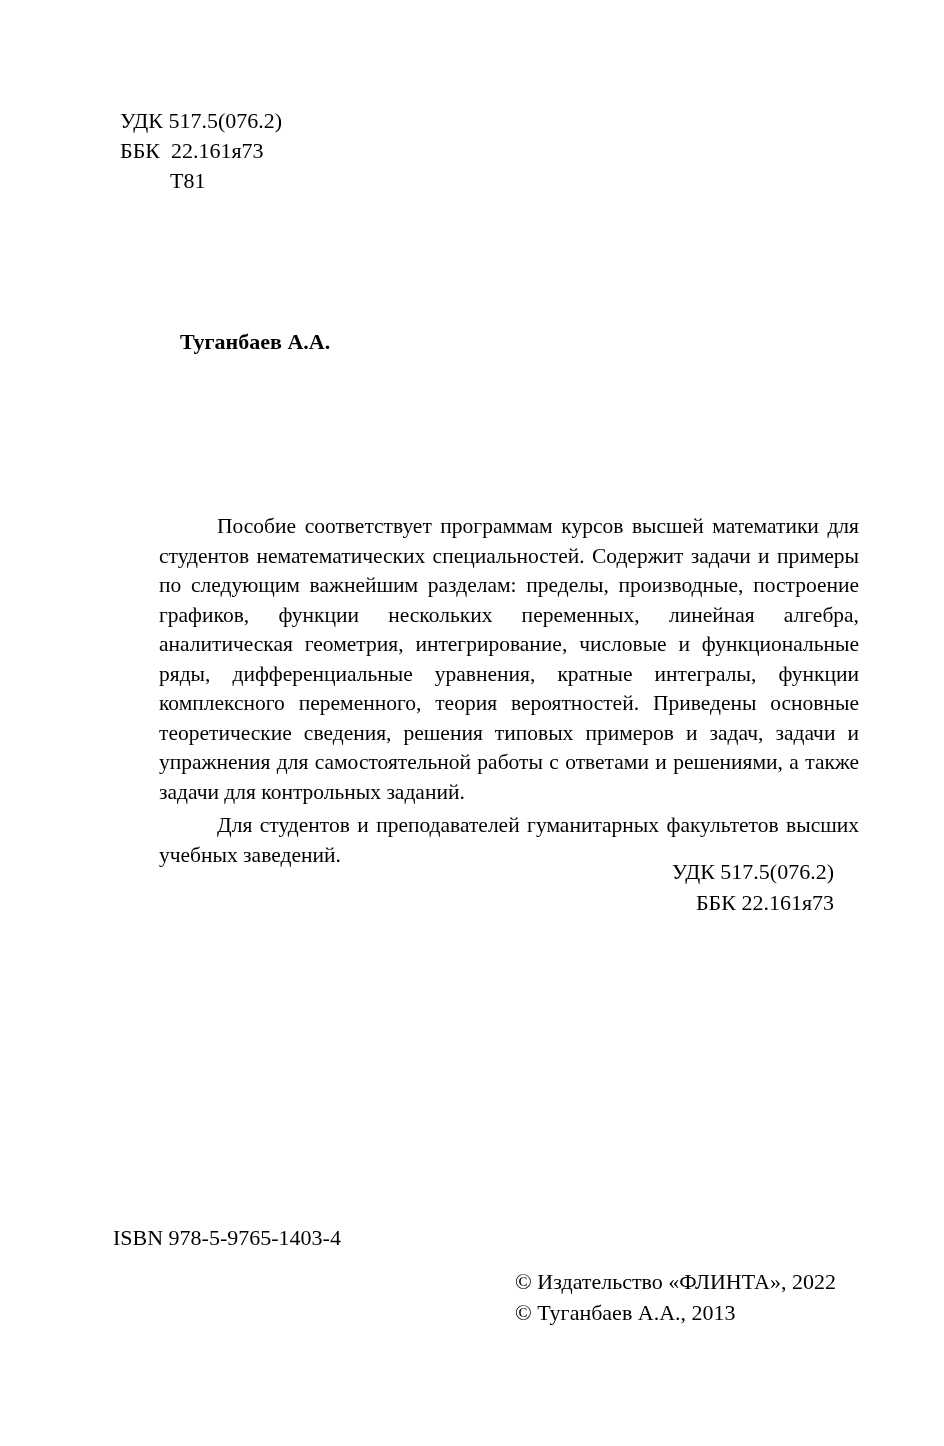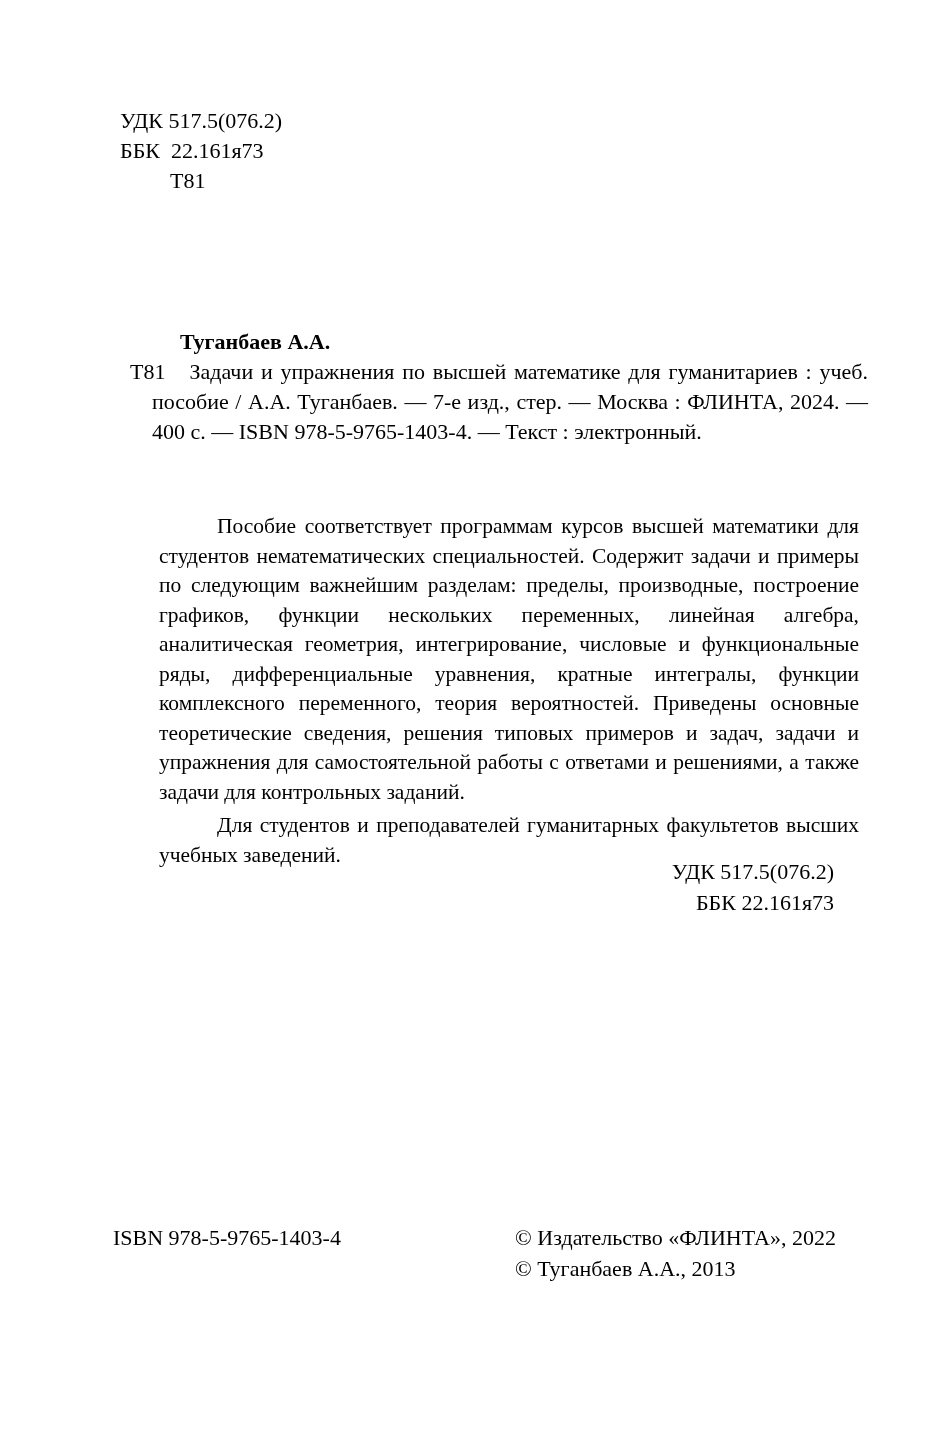--- a/index.html
+++ b/index.html
@@ -94,38 +94,35 @@
     left: 113px;
     right: 108px;
     top: 1222px;
     display: flex;
     justify-content: space-between;
     align-items: flex-start;
     font-size: 22px;
     line-height: 31px;
   }
   .footer .isbn { text-align: center; }
-  .footer .copyrights { text-align: left; }
+  .footer .copyrights { text-align: left; margin-top: 44px; }
 </style>
 </head>
 <body>
 
 <div class="page">
 
   <div class="top-codes">
     <div class="pre">УДК 517.5(076.2)</div>
     <div class="pre">ББК  22.161я73</div>
     <div class="code-t81">Т81</div>
   </div>
 
   <div class="author-heading">Туганбаев А.А.</div>
 
-  <div class="bib-entry">
-    <span class="bib-code">Т81</span><span>Задачи и упражнения по высшей математике для гуманитариев : учеб. пособие / А.А. Туганбаев. — 7-е изд., стер. — Москва : ФЛИНТА, 2024. — 400 с. — ISBN 978-5-9765-1403-4. — Текст : электронный.</span>
-  </div>
 
   <div class="abstract">
     <p>Пособие соответствует программам курсов высшей математики для студентов нематематических специальностей. Содержит задачи и примеры по следующим важнейшим разделам: пределы, производные, построение графиков, функции нескольких переменных, линейная алгебра, аналитическая геометрия, интегрирование, числовые и функциональные ряды, дифференциальные уравнения, кратные интегралы, функции комплексного переменного, теория вероятностей. Приведены основные теоретические сведения, решения типовых примеров и задач, задачи и упражнения для самостоятельной работы с ответами и решениями, а также задачи для контрольных заданий.</p>
     <p>Для студентов и преподавателей гуманитарных факультетов высших учебных заведений.</p>
   </div>
 
   <div class="right-codes">
     <div>УДК 517.5(076.2)</div>
     <div>ББК 22.161я73</div>
   </div>

